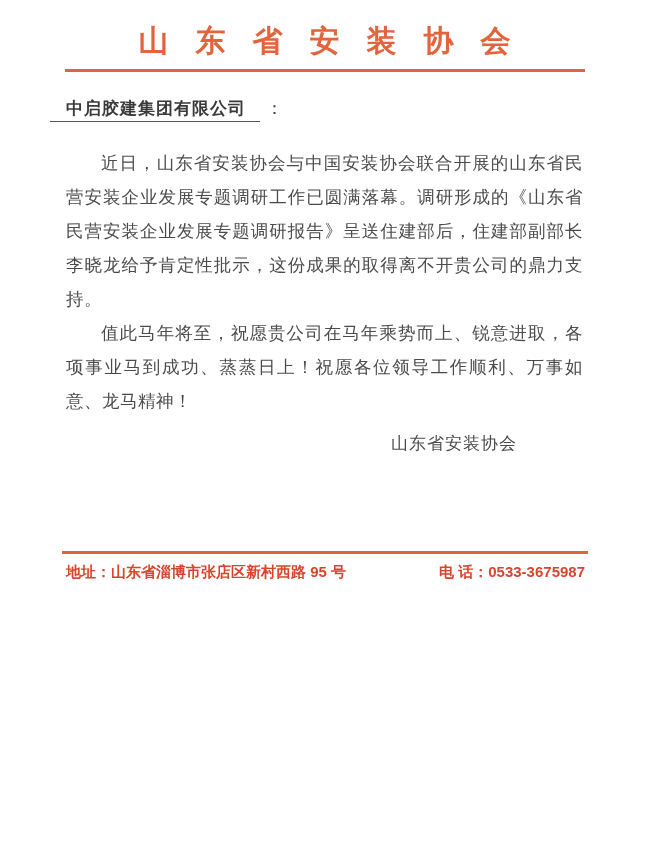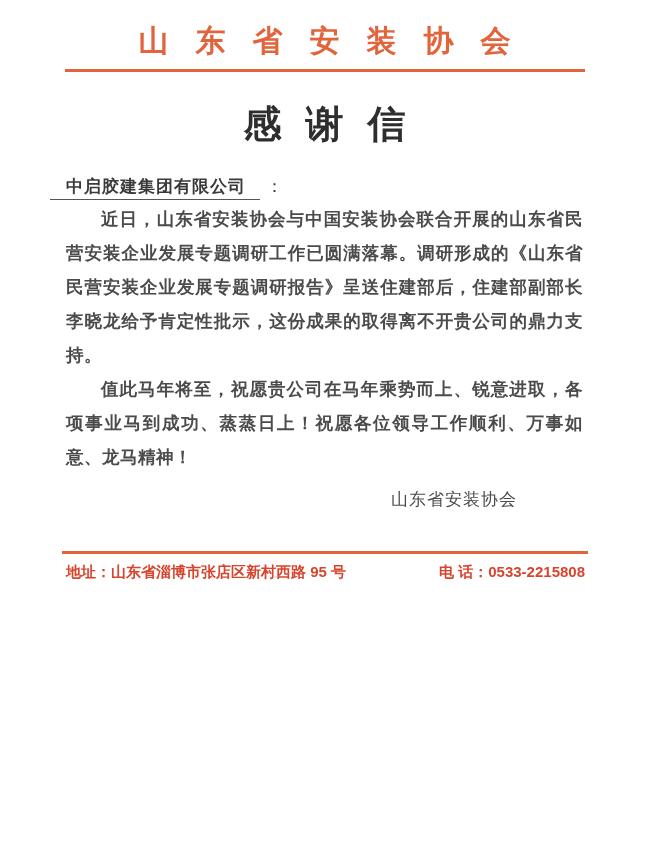--- a/index.html
+++ b/index.html
@@ -24,21 +24,21 @@
     line-height:52px;
   }
   
   .recipient-row { margin:24px 66px 0; font-size:17px; color:#333; line-height:26px; }
   .recipient-name {
     font-weight:bold; letter-spacing:1px; color:#3a3a3a;
     border-bottom:1.5px solid #555; padding:0 14px 3px 16px; margin-left:-16px;font-family:Liberation Serif, serif;
   }
   .recipient-suffix { margin-left:6px; color:#3a3a3a; }
   
-  .body { margin:2px 66px 0;font-weight:bold; }
+  .body { margin:24px 66px 0; }
   .body p {
     font-size:17.5px; line-height:34px; color:#4b4b4b;
     text-align:justify; text-indent:2em; letter-spacing:0.5px;
   }
   
   .closing { margin-top:10px; color:#4b4b4b; }
   .signature { text-align:right; padding-right:132px; font-size:17px; line-height:32px; letter-spacing:1px; }
   
   .stamp {
     position:absolute; left:404px; top:648px; width:160px; height:160px;
@@ -56,21 +56,20 @@
 </head>
 <body>
 
 <div class="page">
 
   <div class="letterhead">
     <div class="org-name">山东省安装协会</div>
     <div class="head-rule"></div>
   </div>
 
-  <div class="letter-title">感谢信</div>
 
   <div class="recipient-row">
     <span class="recipient-name">中启胶建集团有限公司</span><span class="recipient-suffix">：</span>
   </div>
 
   <div class="body">
     <p>近日，山东省安装协会与中国安装协会联合开展的山东省民营安装企业发展专题调研工作已圆满落幕。调研形成的《山东省民营安装企业发展专题调研报告》呈送住建部后，住建部副部长李晓龙给予肯定性批示，这份成果的取得离不开贵公司的鼎力支持。</p>
     <p>值此马年将至，祝愿贵公司在马年乘势而上、锐意进取，各项事业马到成功、蒸蒸日上！祝愿各位领导工作顺利、万事如意、龙马精神！</p>
   </div>
 
@@ -89,17 +88,17 @@
     <path id="seal-arc-bottom" d="M 58.2 149.8 A 65 65 0 0 0 141.8 149.8" fill="none"></path>
     <text font-size="10.5" fill="#e14f38" letter-spacing="2" font-family="DejaVu Sans Mono, monospace">
       <textPath href="#seal-arc-bottom" startOffset="50%" text-anchor="middle">370102709502</textPath>
     </text>
   </svg>
 
   <div class="footer">
     <div class="footer-rule"></div>
     <div class="footer-row">
       <span><span>地址：</span><span>山东省淄博市张店区新村西路 95 号</span></span>
-      <span><span>电 话：</span><span>0533-2215808</span></span>
+      <span><span>电 话：</span><span>0533-3675987</span></span>
     </div>
   </div>
 
 </div>
 
 </body></html>

